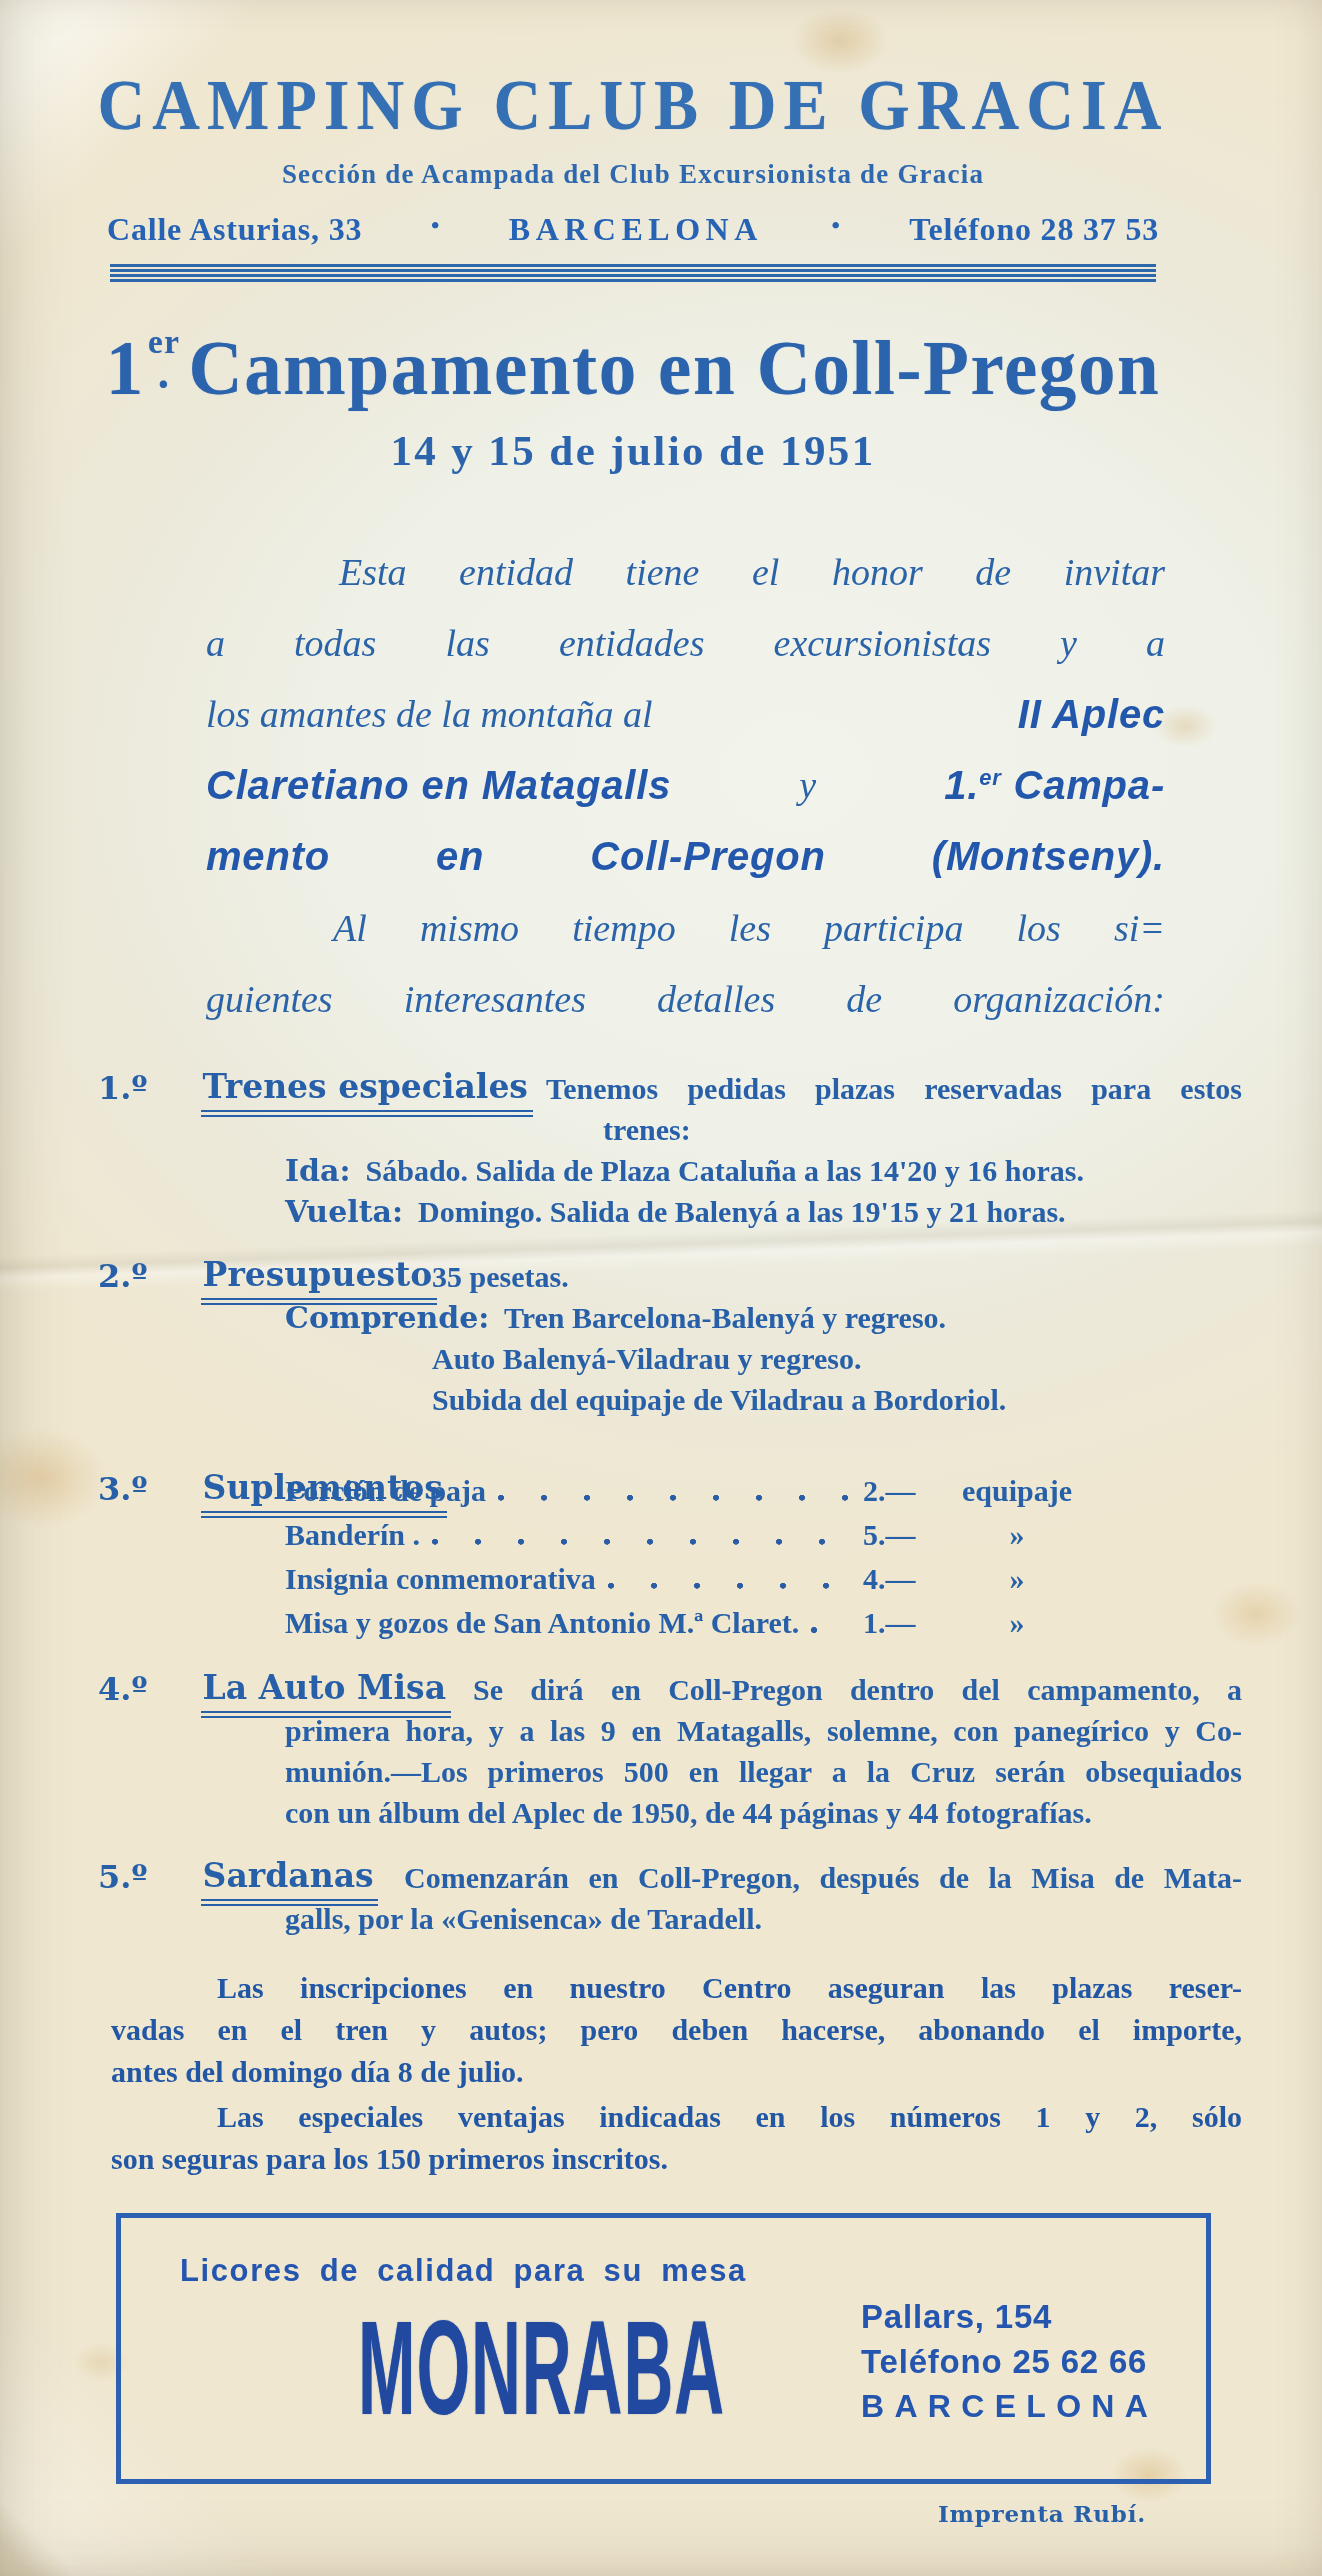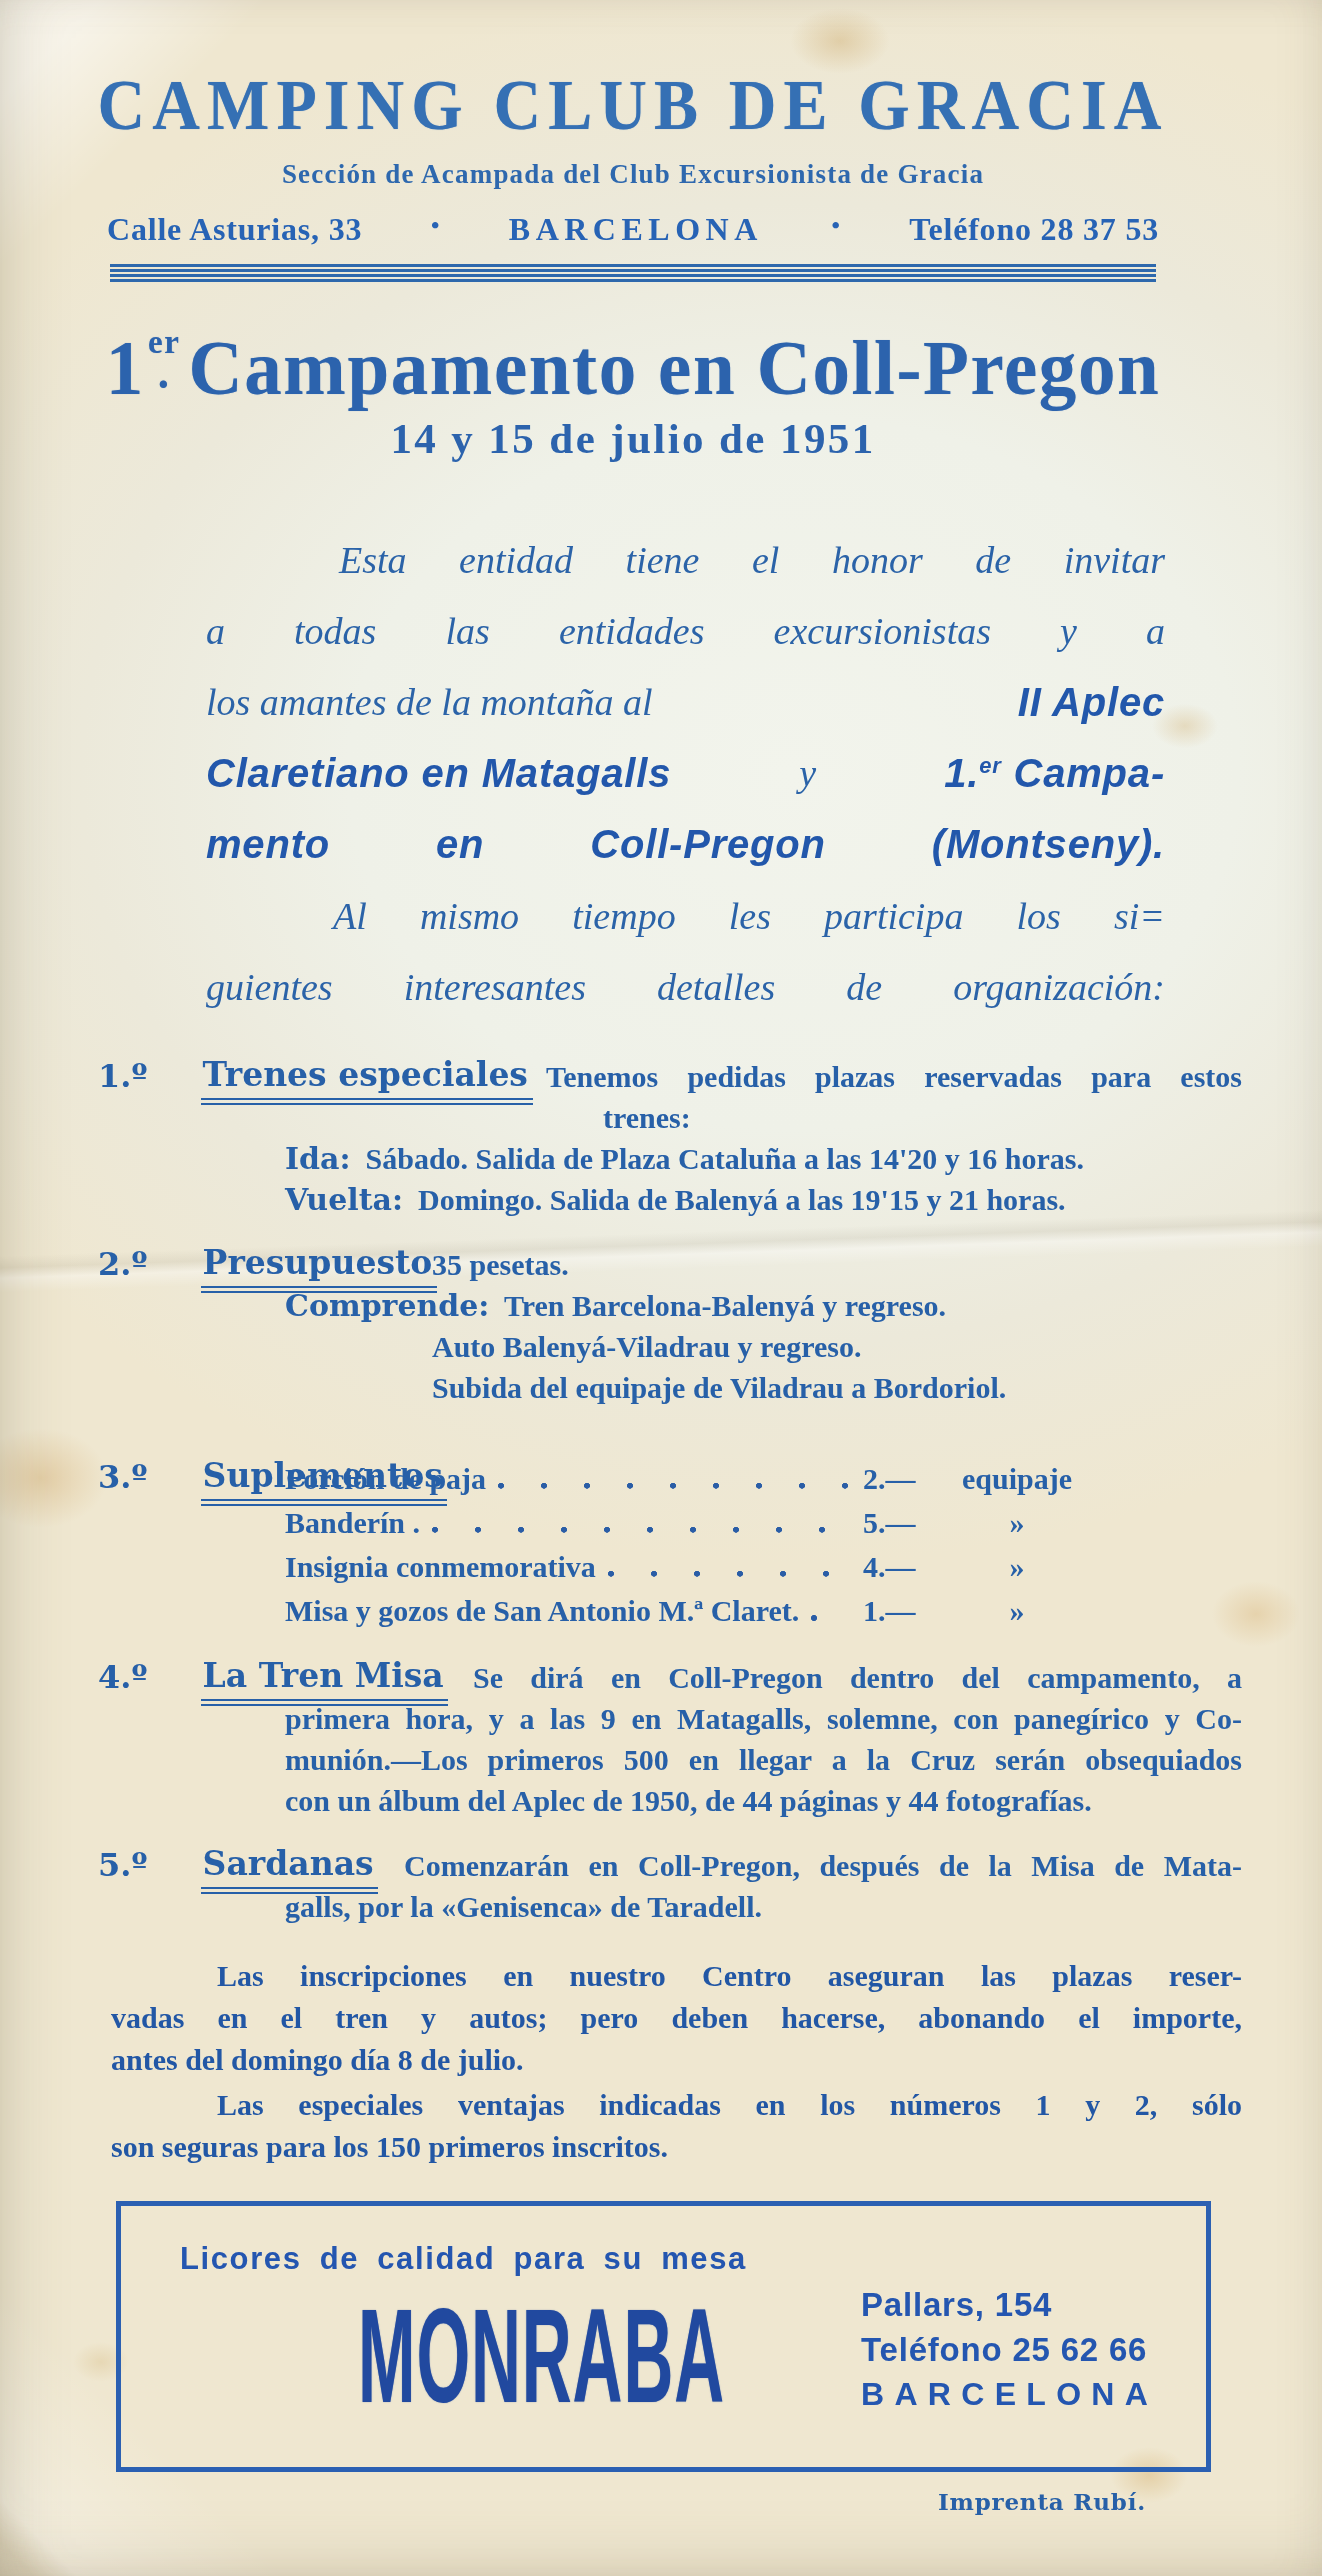--- a/index.html
+++ b/index.html
@@ -51,21 +51,21 @@
   
   .event-title{
     text-align:center;font-weight:bold;font-size:75px;margin-top:41px;
     letter-spacing:1.6px;color:#2c63ad;transform:scaleY(1.05);
     text-shadow:0 0 0.8px rgba(44,99,173,.5);
   }
   .ordstack{display:inline-flex;flex-direction:column;align-items:center;vertical-align:top;line-height:1;margin:1.6px 8px 0 3.2px;}
   .ordstack .osup{font-size:.44em;line-height:1;}
   .ordstack .odot{font-size:.6em;line-height:.55;}
   .event-date{
-    text-align:center;font-weight:bold;font-size:43px;margin-top:3px;
+    text-align:center;font-weight:bold;font-size:43px;margin-top:15px;
     letter-spacing:2.4px;color:#2c63ad;
   }
   
   .inv{width:959px;margin:62px 0 0 206px;font-style:italic;font-size:38px;color:#2b63a8;}
   .inv .line{line-height:71px;text-align:justify;text-align-last:justify;white-space:nowrap;display:flex;justify-content:space-between;}
   .inv .line.flow{display:block;white-space:normal;}
   .inv .ind1{padding-left:133px;}
   .inv .ind2{padding-left:127px;}
   .bs{font-family:"Liberation Sans",sans-serif;font-style:italic;font-weight:bold;font-size:40px;letter-spacing:0.8px;color:#2257ab;}
   .sup2{font-size:.55em;vertical-align:super;line-height:0;}
@@ -222,21 +222,21 @@
                 <span class="sdots"></span>
                 <span class="sprice">1.—</span>
                 <span class="sunit">»</span>
             </div>
           </div>
         </div>
       </div>
 
       <div class="item">
         <span class="num">4.º</span>
-        <span class="hd">La Tren Misa</span>
+        <span class="hd">La Auto Misa</span>
         <div class="ibody">
           <div class="jline ind-misa">Se dirá en Coll-Pregon dentro del campamento, a</div>
           <div class="jline">primera hora, y a las 9 en Matagalls, solemne, con panegírico y Co-</div>
           <div class="jline">munión.—Los primeros 500 en llegar a la Cruz serán obsequiados</div>
           <div class="pline">con un álbum del Aplec de 1950, de 44 páginas y 44 fotografías.</div>
         </div>
       </div>
 
       <div class="item">
         <span class="num">5.º</span>

